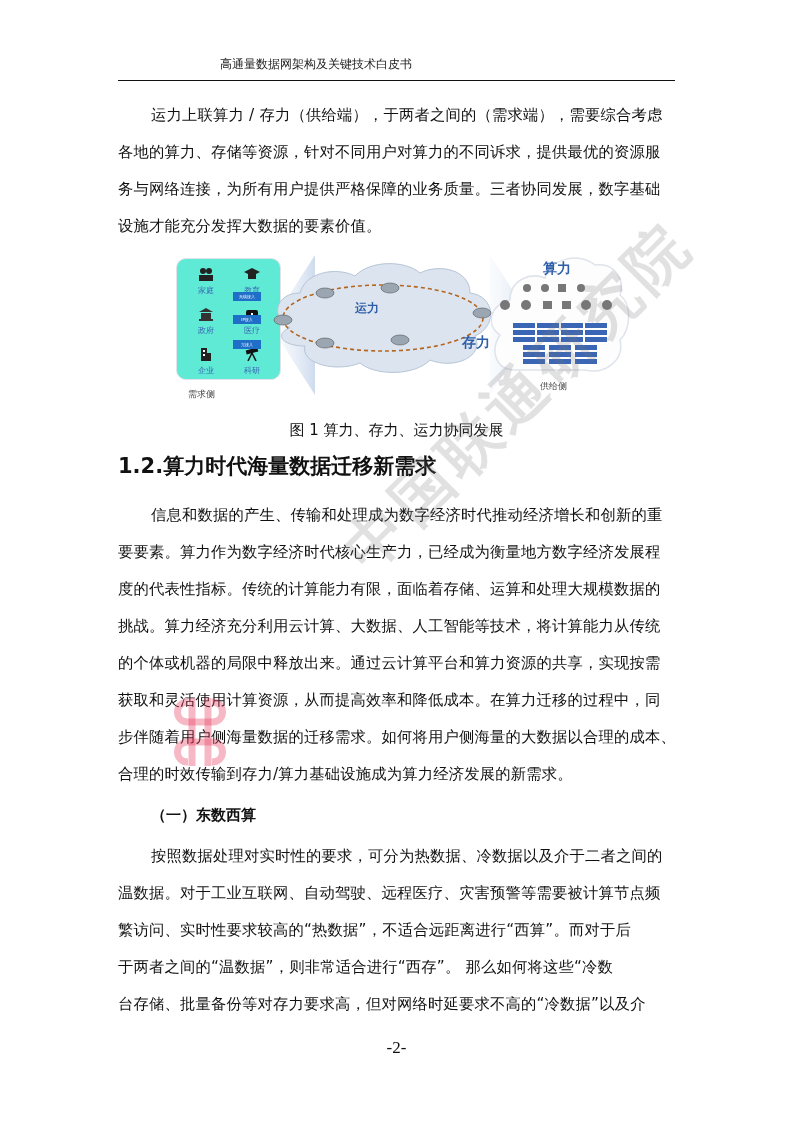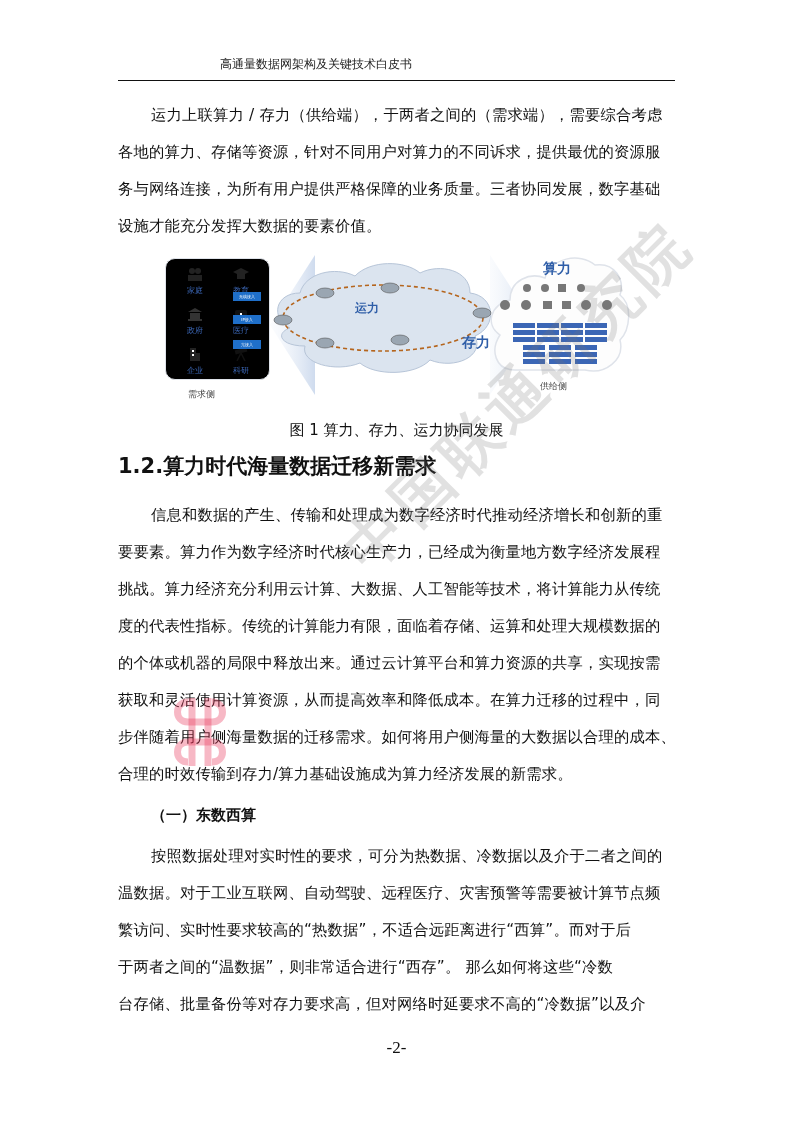--- a/index.html
+++ b/index.html
@@ -8,21 +8,21 @@
 
     .header-title { position: absolute; top: 56px; left: 0; width: 632px; text-align: center; font-size: 12px; color: #222; }
     .header-rule { position: absolute; top: 80px; left: 118px; width: 557px; height: 1px; background: #111; }
 
     .para { position: absolute; left: 118px; width: 560px; font-size: 15.3px; line-height: 37px; color: #111; letter-spacing: 0.2px; }
     .para .line { display: block; white-space: nowrap; }
     .para .indent { padding-left: 33px; }
 
     
     .figure { position: absolute; left: 160px; top: 250px; width: 480px; height: 160px; }
-    .demand-panel { position: absolute; left: 5px; top: 8px; width: 105px; height: 122px; border: 1.5px solid #dfe3ea; border-radius: 10px; background: #000000; }
+    .demand-panel { position: absolute; left: 16px; top: 8px; width: 105px; height: 122px; border: 1.5px solid #dfe3ea; border-radius: 10px; background: #5eead4; }
     .dgrid { position: absolute; left: 6px; top: 6px; width: 92px; display: grid; grid-template-columns: 1fr 1fr; row-gap: 4px; }
     .ditem { display: flex; flex-direction: column; align-items: center; height: 36px; }
     .dicon { width: 18px; height: 18px; display: flex; align-items: center; justify-content: center; }
     .dlabel { font-size: 8px; color: #3b66b5; margin-top: 2px; }
     .demand-caption { position: absolute; left: 28px; top: 138px; font-size: 9px; color: #444; }
     .tag { position: absolute; left: 0; width: 28px; height: 9px; background: #1f6fc9; color: #fff; font-size: 4px; line-height: 9px; text-align: center; white-space: nowrap; overflow: hidden; }
 
     .beam { position: absolute; }
     .cloud-label { position: absolute; font-size: 14px; color: #2f5ea8; font-weight: bold; font-family: Liberation Mono, monospace; }
     .supply-caption { position: absolute; left: 380px; top: 130px; font-size: 9px; color: #444; }
@@ -198,22 +198,22 @@
   <div class="supply-caption">供给侧</div>
 </div>
 
 <div class="fig-caption">图 1  算力、存力、运力协同发展</div>
 
 <div class="section-heading">1.2.算力时代海量数据迁移新需求</div>
 
 <div class="para" style="top:497px;">
   <span class="line indent">信息和数据的产生、传输和处理成为数字经济时代推动经济增长和创新的重</span>
   <span class="line">要要素。算力作为数字经济时代核心生产力，已经成为衡量地方数字经济发展程</span>
+  <span class="line">度的代表性指标。传统的计算能力有限，面临着存储、运算和处理大规模数据的</span>
   <span class="line">挑战。算力经济充分利用云计算、大数据、人工智能等技术，将计算能力从传统</span>
-  <span class="line">度的代表性指标。传统的计算能力有限，面临着存储、运算和处理大规模数据的</span>
   <span class="line">的个体或机器的局限中释放出来。通过云计算平台和算力资源的共享，实现按需</span>
   <span class="line">获取和灵活使用计算资源，从而提高效率和降低成本。在算力迁移的过程中，同</span>
   <span class="line">步伴随着用户侧海量数据的迁移需求。如何将用户侧海量的大数据以合理的成本、</span>
   <span class="line">合理的时效传输到存力/算力基础设施成为算力经济发展的新需求。</span>
 </div>
 
 <div class="sub-heading">（一）东数西算</div>
 <div class="para" style="top:838px;">
   <span class="line indent">按照数据处理对实时性的要求，可分为热数据、冷数据以及介于二者之间的</span>
   <span class="line">温数据。对于工业互联网、自动驾驶、远程医疗、灾害预警等需要被计算节点频</span>

